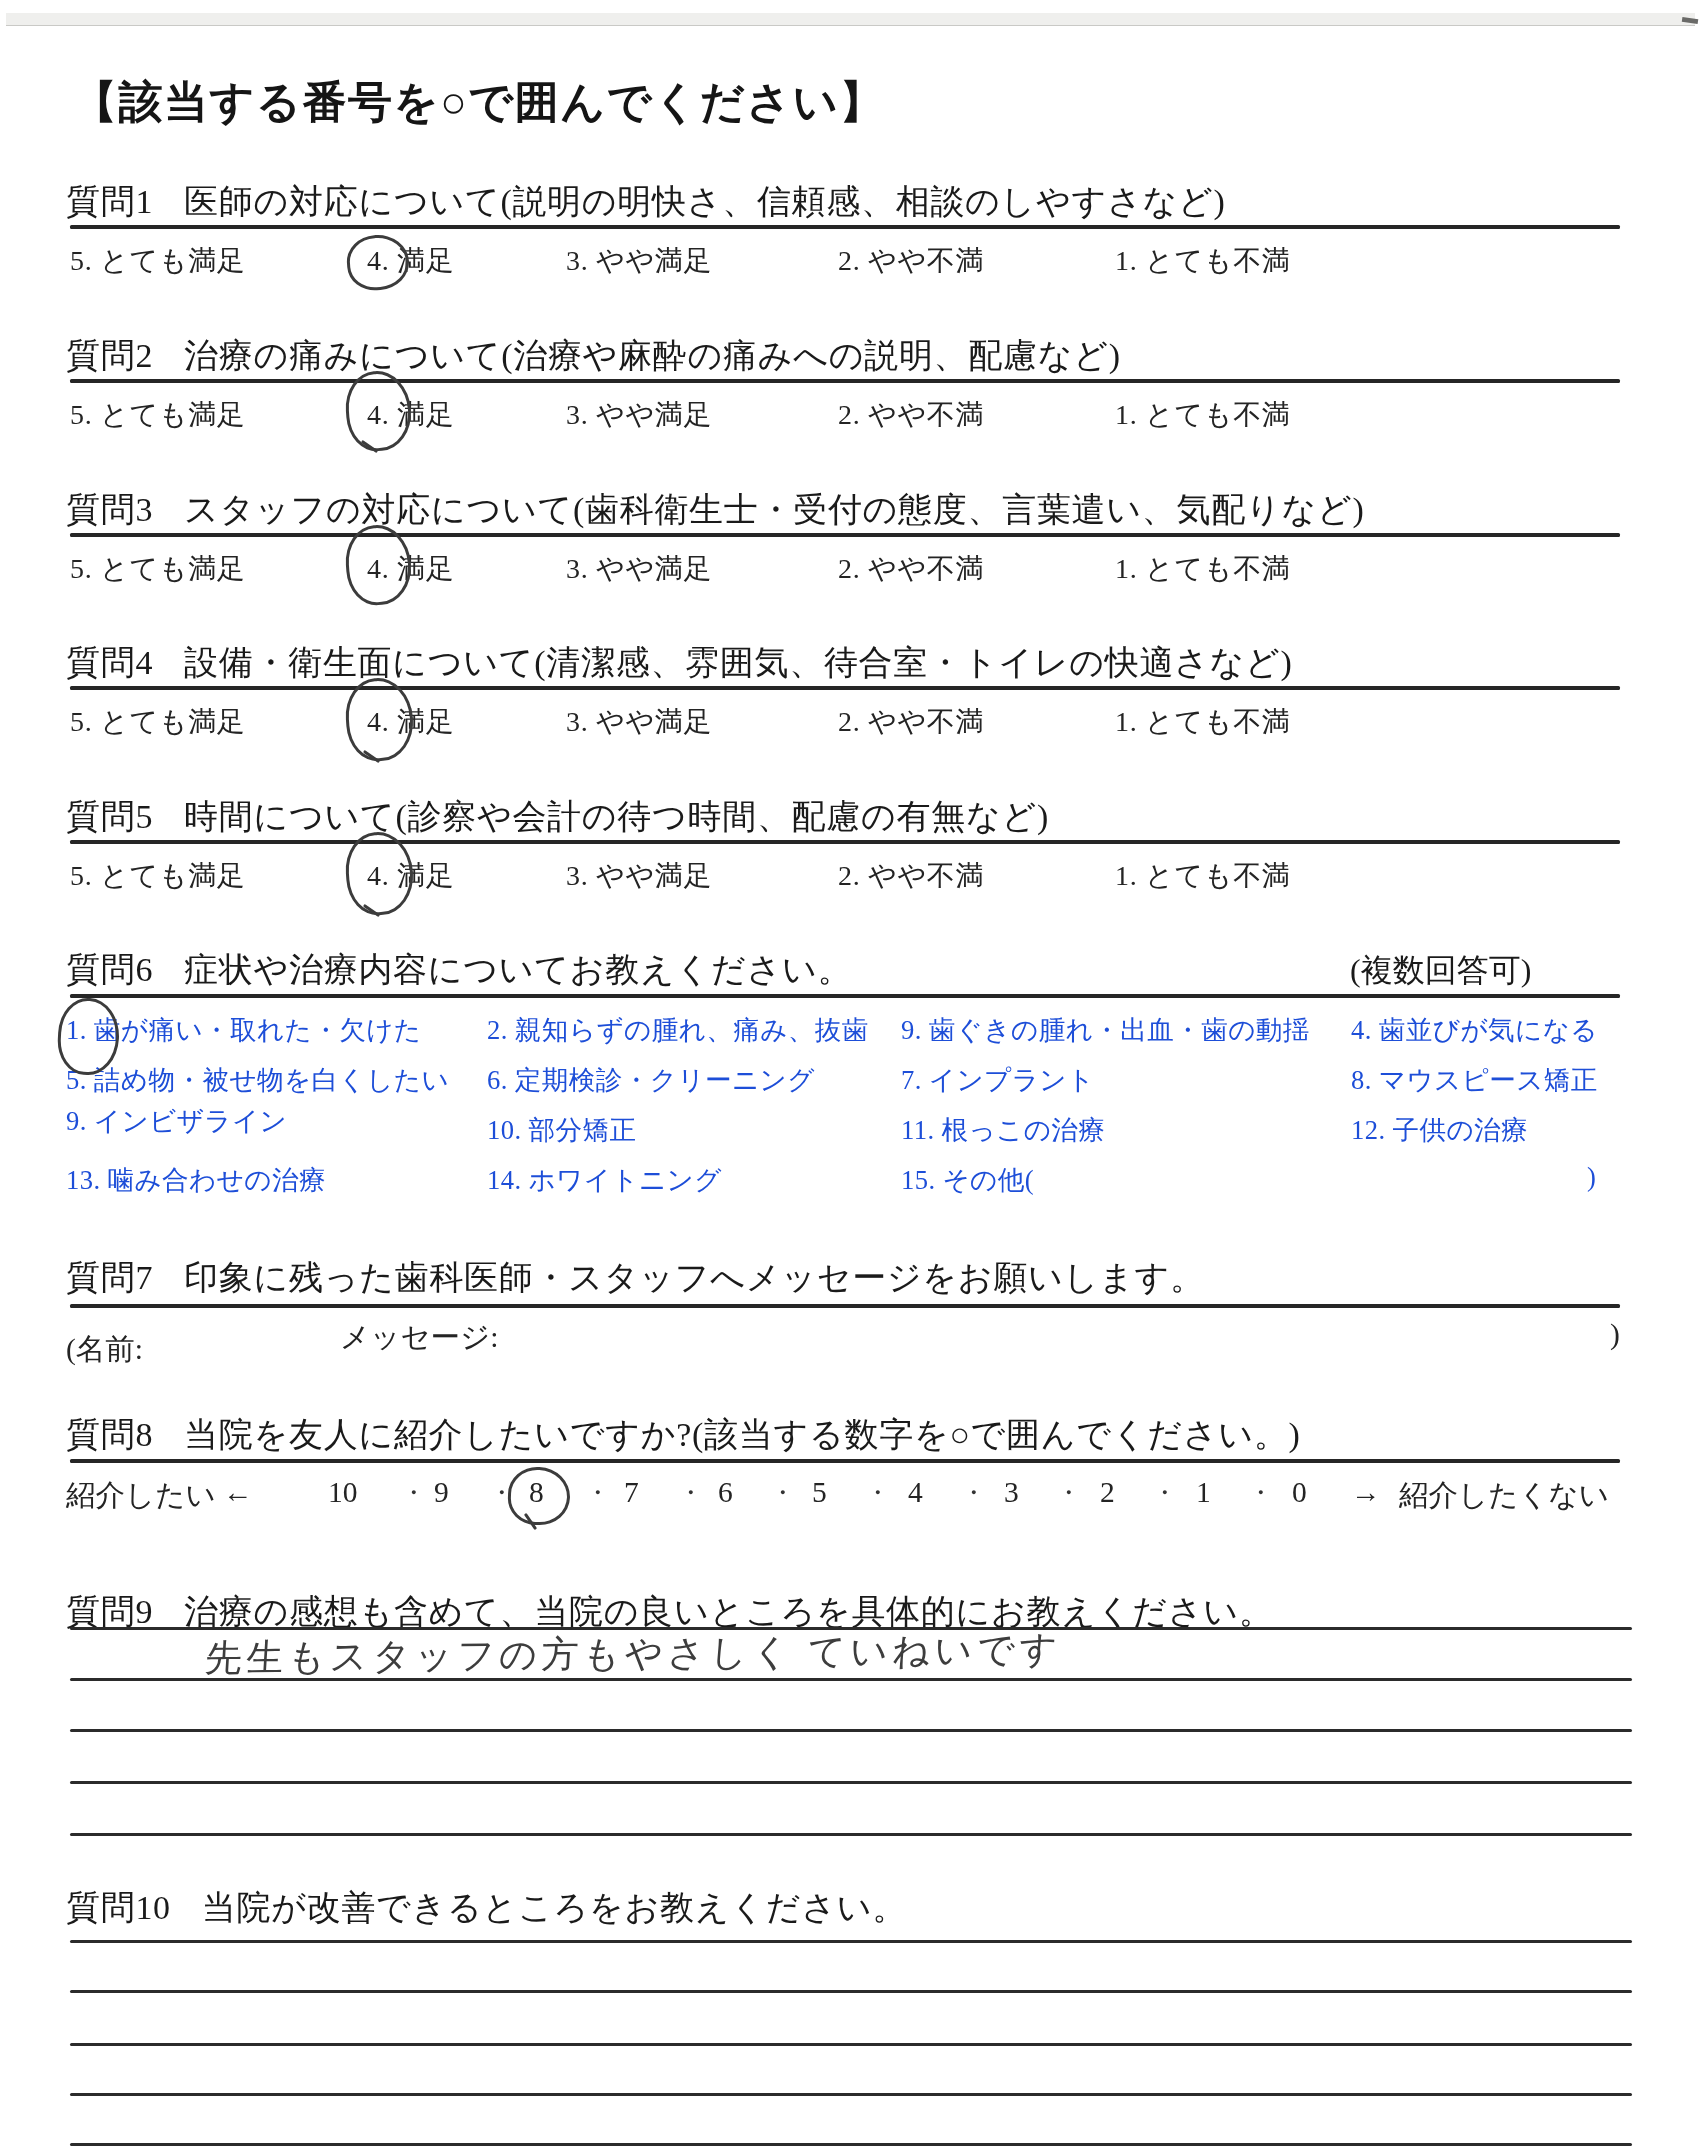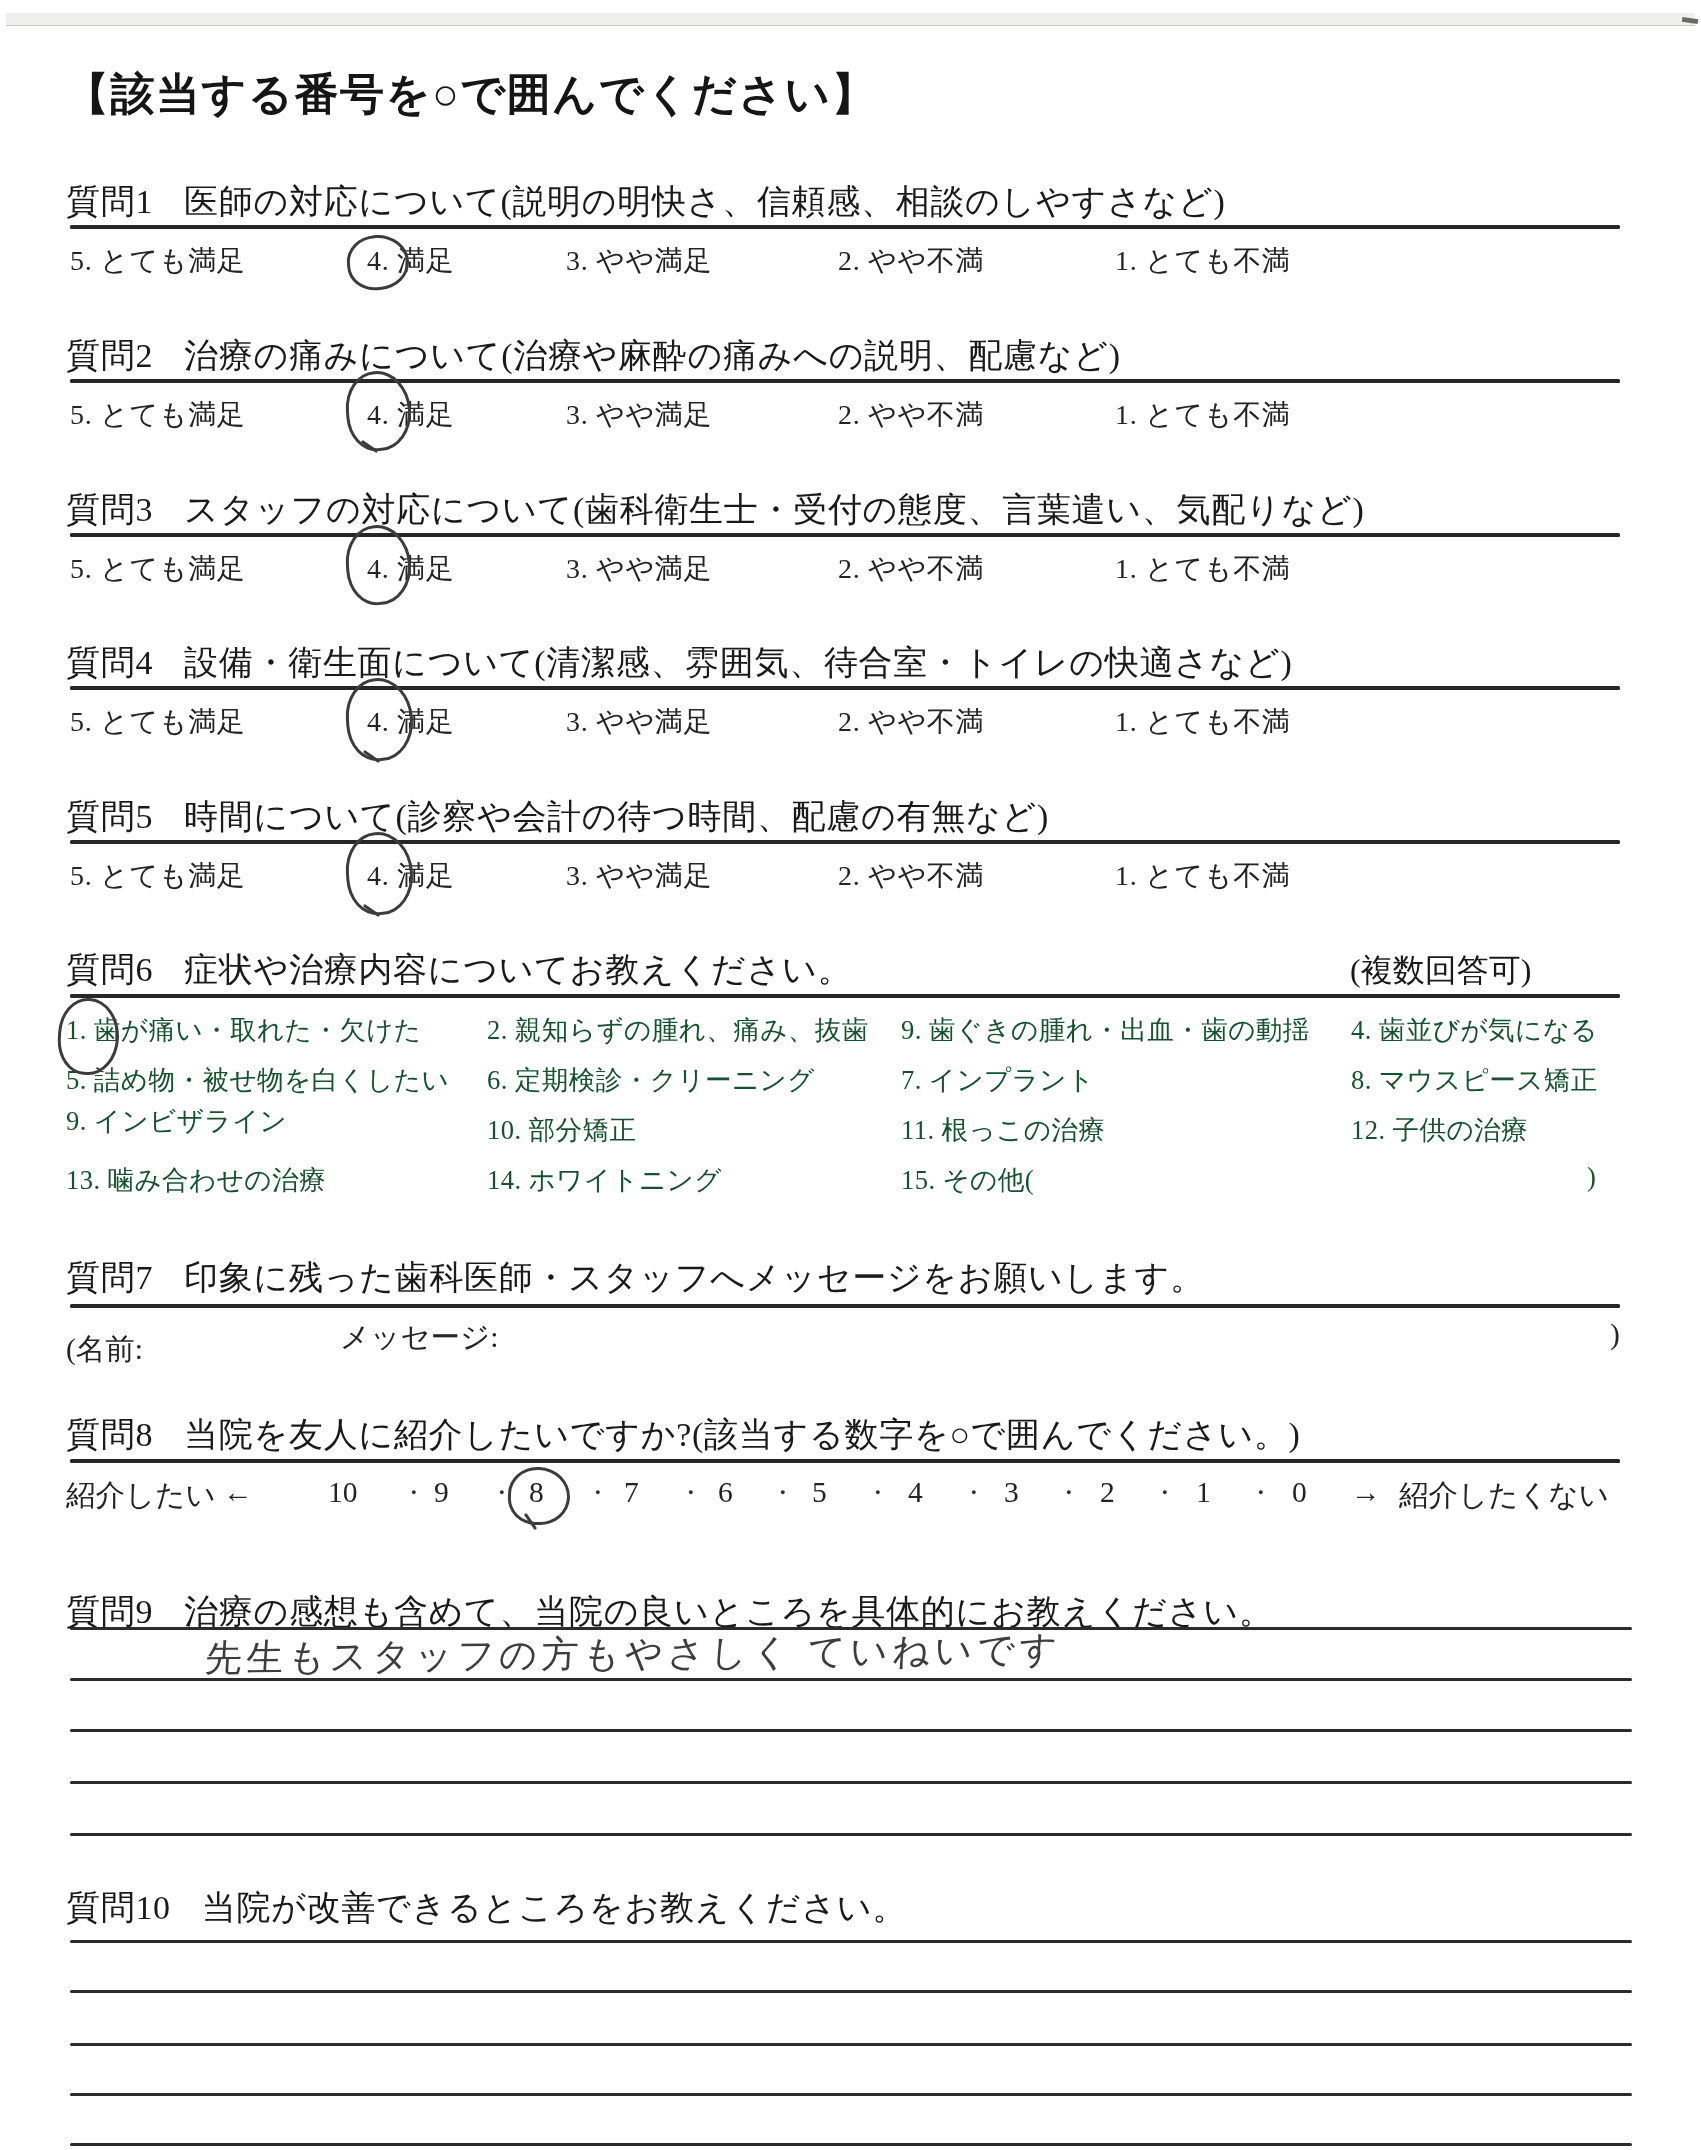--- a/index.html
+++ b/index.html
@@ -10,38 +10,38 @@
     font-family:"Liberation Serif","DejaVu Serif",serif;
     color:#1f1f1f;
     overflow:hidden;
   }
   
   .scan-band{position:absolute;left:5.9px;top:13.3px;width:1689px;height:11.8px;
     background:#efefed;border-bottom:1.5px solid #c9c9c6;}
   .scan-tick{position:absolute;left:1682px;top:17.7px;width:16px;height:5.2px;
     background:#6a6a68;transform:rotate(8deg);}
   
-  .main-title{position:absolute;left:65px;top:65px;margin:0;
+  .main-title{position:absolute;left:65px;top:65px;margin:8px;
     font-size:44px;font-weight:600;color:#151515;letter-spacing:1.5px;white-space:nowrap;}
   
   .qsec{position:absolute;left:0;top:0;width:1701px;}
   .qtitle{position:absolute;left:66px;top:0;margin:0;font-size:34px;font-weight:500;
     color:#1a1a1a;white-space:nowrap;letter-spacing:0.7px;}
   .qtitle .qlabel{margin-right:31px;}
   .rule{position:absolute;left:70px;width:1550px;height:3.7px;background:#262626;border-radius:1.5px;}
   
   .scale-item{position:absolute;top:0;font-size:28px;color:#242424;white-space:nowrap;letter-spacing:0.7px;}
   .scale-row{position:absolute;left:0;width:1701px;height:38px;}
   
   .circle{position:absolute;border:3px solid #3c3c3c;border-radius:48% 52% 50% 46%;
     transform:rotate(-4deg);background:transparent;}
   .circle-tail{position:absolute;width:19px;height:3px;background:#3c3c3c;
     border-radius:1.5px;transform:rotate(35deg);}
   
-  .opt{position:absolute;font-size:26.6px;color:#14532d;white-space:nowrap;letter-spacing:0.4px;}
+  .opt{position:absolute;font-size:26.6px;color:#1d4ed8;white-space:nowrap;letter-spacing:0.4px;}
   .note{position:absolute;left:1350px;top:1.5px;font-size:32px;color:#1a1a1a;white-space:nowrap;}
   
   .q7item{position:absolute;font-size:29.5px;color:#242424;white-space:nowrap;}
   
   .q8tok{position:absolute;top:0;font-size:29.5px;color:#242424;white-space:nowrap;}
   .q8dot{font-size:25px;color:#333;}
   
   .ans-line{position:absolute;left:70px;width:1562px;height:3px;background:#2b2b2b;border-radius:1.5px;}
   
   .handwriting{position:absolute;left:205px;top:1629px;width:886px;

